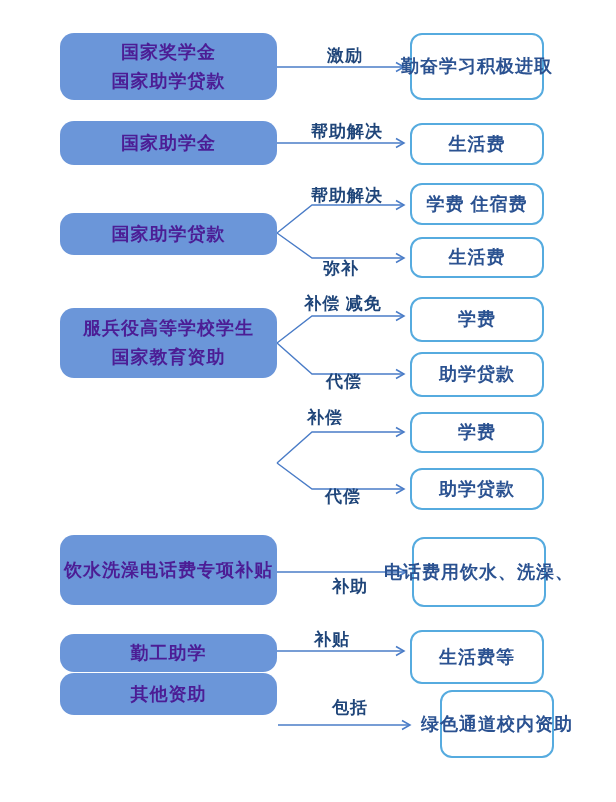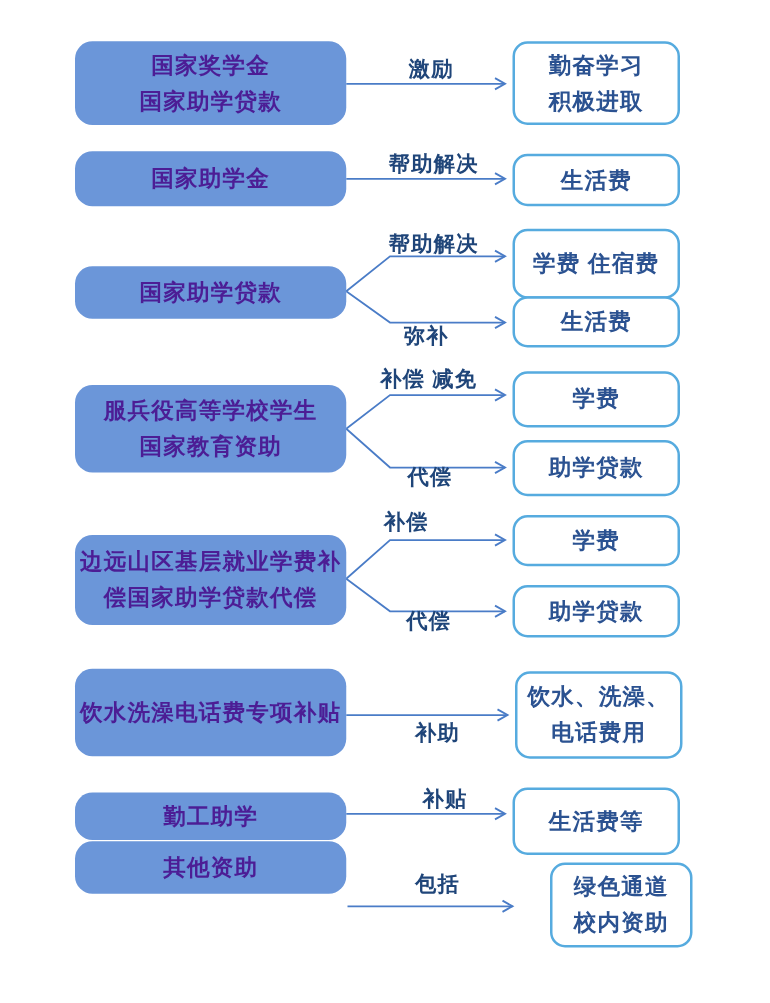--- a/index.html
+++ b/index.html
@@ -12,21 +12,21 @@
     position:absolute;left:60px;width:217px;
     background:#6B96D9;border-radius:14px;
     color:#4c1d95;font-weight:bold;font-size:18px;letter-spacing:1px;
     display:flex;flex-direction:column;justify-content:center;
     text-align:center;
   }
   .rbox{
     position:absolute;left:410px;width:134px;box-sizing:border-box;
     background:#ffffff;border:2px solid #56ABDF;border-radius:12px;
     color:#2B5291;font-weight:bold;font-size:18px;letter-spacing:1px;
-    display:flex;flex-direction:column;justify-content:center;align-items:center;
+    display:flex;flex-direction:row;justify-content:center;align-items:center;
     text-align:center;
   }
   .ln{display:block;line-height:29px;white-space:nowrap;}
   .albl{
     position:absolute;transform:translateX(-50%);
     color:#1F4579;font-weight:bold;font-size:17px;letter-spacing:1px;white-space:nowrap;
   }
 </style>
 </head>
 <body>
@@ -61,76 +61,72 @@
   <div class="lbox" style="top:121px;height:44px">
     <span class="ln">国家助学金</span>
   </div>
   <div class="lbox" style="top:213px;height:42px">
     <span class="ln">国家助学贷款</span>
   </div>
   <div class="lbox" style="top:308px;height:70px">
     <span class="ln">服兵役高等学校学生</span>
     <span class="ln">国家教育资助</span>
   </div>
-  <div class="lbox" style="top:428px;height:72px">
-    <span class="ln">边远山区基层就业学费补</span>
-    <span class="ln">偿国家助学贷款代偿</span>
-  </div>
   <div class="lbox" style="top:535px;height:70px">
     <span class="ln">饮水洗澡电话费专项补贴</span>
   </div>
   <div class="lbox" style="top:634px;height:38px">
     <span class="ln">勤工助学</span>
   </div>
   <div class="lbox" style="top:673px;height:42px">
     <span class="ln">其他资助</span>
   </div>
 
   <div class="rbox" style="top:33px;height:67px">
     <span class="ln">勤奋学习</span>
     <span class="ln">积极进取</span>
   </div>
   <div class="rbox" style="top:123px;height:42px">
     <span class="ln">生活费</span>
   </div>
-  <div class="rbox" style="top:183px;height:56px">
+  <div class="rbox" style="top:183px;height:42px">
     <span class="ln">学费 住宿费</span>
   </div>
   <div class="rbox" style="top:237px;height:41px">
     <span class="ln">生活费</span>
   </div>
   <div class="rbox" style="top:297px;height:45px">
     <span class="ln">学费</span>
   </div>
   <div class="rbox" style="top:352px;height:45px">
     <span class="ln">助学贷款</span>
   </div>
   <div class="rbox" style="top:412px;height:41px">
     <span class="ln">学费</span>
   </div>
   <div class="rbox" style="top:468px;height:42px">
     <span class="ln">助学贷款</span>
   </div>
   <div class="rbox" style="top:537px;height:70px;left:412px">
+    <span class="ln">电话费用</span>
     <span class="ln">饮水、洗澡、</span>
-    <span class="ln">电话费用</span>
   </div>
   <div class="rbox" style="top:630px;height:54px">
     <span class="ln">生活费等</span>
   </div>
   <div class="rbox" style="top:690px;height:68px;left:440px;width:114px">
     <span class="ln">绿色通道</span>
     <span class="ln">校内资助</span>
   </div>
 
   <div class="albl" style="left:345px;top:44px">激励</div>
   <div class="albl" style="left:347px;top:120px">帮助解决</div>
   <div class="albl" style="left:347px;top:184px">帮助解决</div>
   <div class="albl" style="left:341px;top:257px">弥补</div>
   <div class="albl" style="left:343px;top:292px">补偿 减免</div>
   <div class="albl" style="left:344px;top:370px">代偿</div>
   <div class="albl" style="left:325px;top:406px">补偿</div>
   <div class="albl" style="left:343px;top:485px">代偿</div>
   <div class="albl" style="left:350px;top:575px">补助</div>
-  <div class="albl" style="left:356px;top:628px">补贴</div>
+  <div class="albl" style="left:332px;top:628px">补贴</div>
   <div class="albl" style="left:350px;top:696px">包括</div>
 
 </div>
 
 </body></html>

